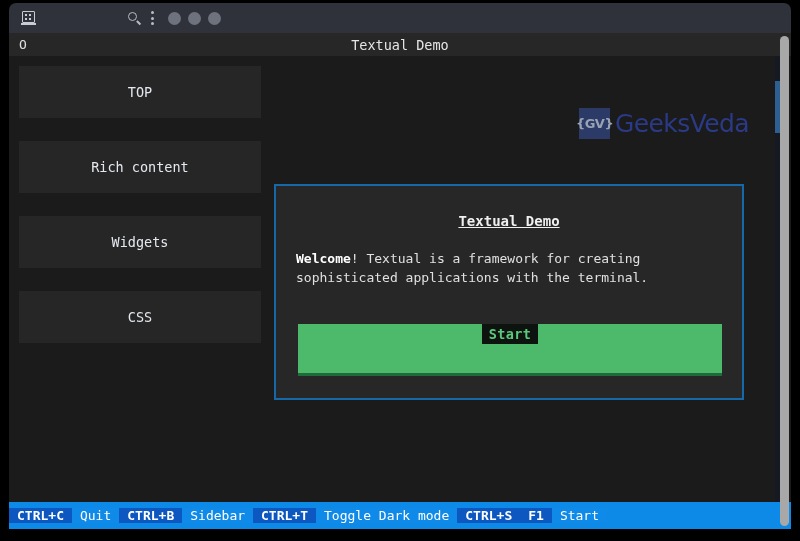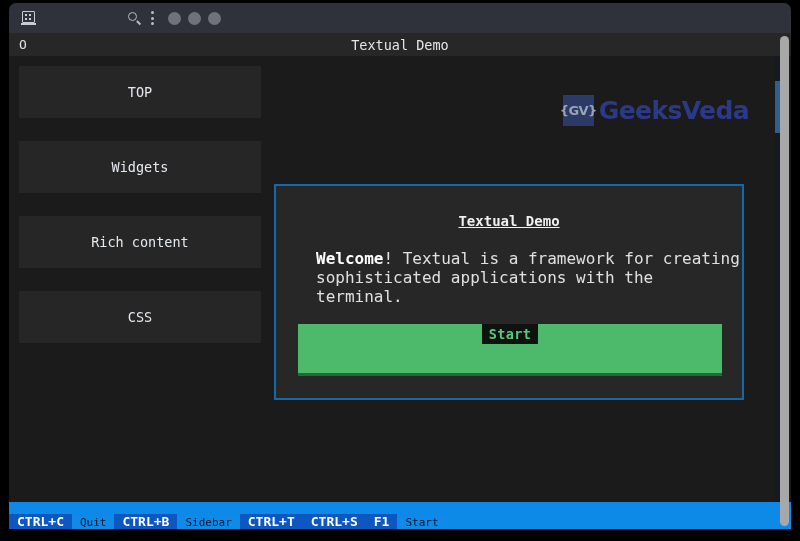--- a/index.html
+++ b/index.html
@@ -140,40 +140,40 @@
   
   .main {
     flex: 1;
     position: relative;
     background: #1b1b1b;
     padding-right: 18px;
   }
 
   .logo {
     position: absolute;
-    right: 42px; top: 39px;
+    right: 42px; top: 52px;
     display: flex;
     align-items: center;
     gap: 5px;
     opacity: 1;
     user-select: none;
   }
   .logo .mark {
     width: 31px; height: 31px;
     background: #2b3a66;
     display: flex; align-items: center; justify-content: center;
     color: #9aa3b4;
     font-family: "DejaVu Sans", sans-serif;
     font-weight: bold; font-size: 13px;
     letter-spacing: -0.5px;
   }
   .logo .word {
     color: #2b3a86;
     font-family: "DejaVu Sans", sans-serif;
-    font-weight: bold;
+    font-weight: normal;
     font-size: 25px;
     letter-spacing: -0.6px;
   }
 
   .panel {
     position: absolute;
     left: 3px; top: 128px;
     width: 470px; height: 216px;
     border: 2px solid #1669a8;
     background: #272727;
@@ -181,23 +181,23 @@
   .panel-title {
     text-align: center;
     color: #f0f0f0;
     font-size: 14px;
     font-weight: bold;
     text-decoration: underline;
     margin-top: 27px;
   }
   .panel-text {
     color: #e0e0e0;
-    font-size: 16px;
+    font-size: 13px;
     line-height: 19px;
-    margin: 20px 0 0 40px;
+    margin: 20px 0 0 20px;
     white-space: pre-line;
   }
   .panel-text b { font-weight: bold; color: #ffffff; }
 
   .start-btn {
     position: absolute;
     left: 22px; bottom: 22px;
     width: 424px; height: 52px;
     background: #4cb96b;
     border-bottom: 3px solid #1f6b39;
@@ -227,37 +227,37 @@
     background: #2d5f92;
     cursor: pointer;
   }
 
   
   .footer {
     position: absolute;
     left: 0; bottom: 0;
     width: 782px; height: 27px;
     display: flex;
-    align-items: flex-end;
+    align-items: center;
     background: #0d8ae8;
   }
   .fkey {
     background: #0c58c0;
     color: #ffffff;
     font-size: 13px;
     font-weight: bold;
     display: flex; align-items: center;
     padding: 0 8px;
     cursor: pointer;
     white-space: nowrap;
   }
   .fdesc {
     background: #108ae8;
-    color: #0f172a;
-    font-size: 11px;
+    color: #ffffff;
+    font-size: 13px;
     display: flex; align-items: center;
     padding: 0 8px;
     cursor: pointer;
     white-space: nowrap;
   }
   .ffill { flex: 1; background: #108ae8; }
 
   
   .outer-scroll {
     position: absolute;
@@ -313,24 +313,24 @@
       <span class="htitle">Textual Demo</span>
     </div>
 
     <div class="body-row">
 
       <div class="sidebar">
         <div class="side-btn">
           <span>TOP</span>
         </div>
         <div class="side-btn">
+          <span>Rich content</span>
+        </div>
+        <div class="side-btn">
           <span>Widgets</span>
-        </div>
-        <div class="side-btn">
-          <span>Rich content</span>
         </div>
         <div class="side-btn">
           <span>CSS</span>
         </div>
       </div>
 
       <div class="main">
 
         <div class="logo">
           <span class="mark">{GV}</span>
@@ -353,20 +353,21 @@
     </div>
 
     <div class="footer">
       <div class="fkey">CTRL+C</div>
       <div class="fdesc">Quit</div>
 
       <div class="fkey">CTRL+B</div>
       <div class="fdesc">Sidebar</div>
 
       <div class="fkey">CTRL+T</div>
+      <div class="fdesc">Toggle Dark mode</div>
 
       <div class="fkey">CTRL+S</div>
 
       <div class="fkey">F1</div>
       <div class="fdesc">Start</div>
 
       <div class="ffill"></div>
     </div>
 
   </div>

